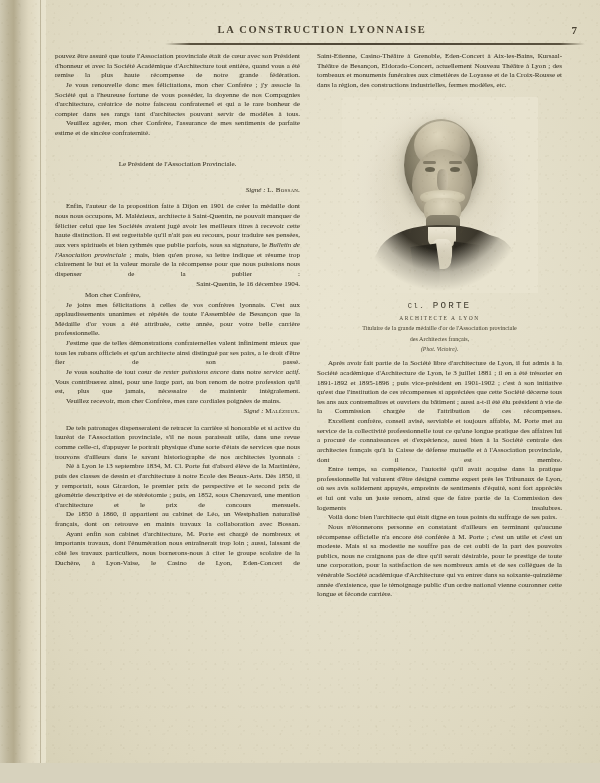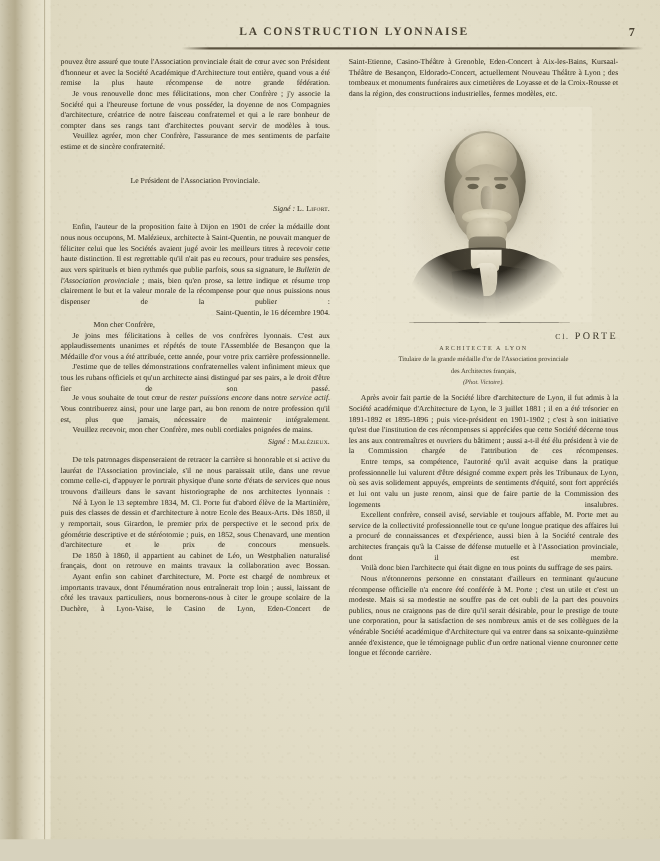--- a/index.html
+++ b/index.html
@@ -159,21 +159,21 @@
   }
   .ph-lapel-r{
     left:108px;top:146px;width:26px;height:56px;border-radius:0 0 10% 60%;
     background:linear-gradient(to bottom left,#332f25,#211e18);transform:rotate(8deg);
   }
   .vignette{
     position:absolute;inset:0;
     background:radial-gradient(ellipse 50% 56% at 50% 47%, rgba(232,227,208,0) 55%, rgba(232,227,208,.75) 76%, #e8e3cf 93%);
   }
   .cap-name{
-    text-align:right;margin:7px 0 0 0;font-size:9.2px;letter-spacing:2.2px;color:#3d382b;
+    text-align:center;margin:7px 0 0 0;font-size:9.2px;letter-spacing:2.2px;color:#3d382b;font-family:Liberation Mono, monospace;
   }
   .cap-name .small{font-size:7px;letter-spacing:1.6px;}
   .cap-role{
     text-align:center;margin:4px 0 0 0;font-size:5.5px;letter-spacing:1.5px;color:#4a4436;
   }
   .cap-line{
     text-align:center;margin:3px 0 0 0;font-size:6.1px;line-height:8.4px;color:#46402f;
   }
   .cap-credit{
     text-align:center;margin:3px 0 0 0;font-size:5.8px;font-style:italic;color:#4a4436;
@@ -197,29 +197,29 @@
     </div>
 
     <div class="cols">
 
       <div class="col col-left">
         <p class="noind">pouvez être assuré que toute l'Association provinciale était de cœur avec son Président d'honneur et avec la Société Académique d'Architecture tout entière, quand vous a été remise la plus haute récompense de notre grande fédération.</p>
         <p class="ind">Je vous renouvelle donc mes félicitations, mon cher Confrère ; j'y associe la Société qui a l'heureuse fortune de vous posséder, la doyenne de nos Compagnies d'architecture, créatrice de notre faisceau confraternel et qui a le rare bonheur de compter dans ses rangs tant d'architectes pouvant servir de modèles à tous.</p>
         <p class="ind last">Veuillez agréer, mon cher Confrère, l'assurance de mes sentiments de parfaite estime et de sincère confraternité.</p>
         <div class="sp-s"></div>
         <p class="ctr">Le Président de l'Association Provinciale.</p>
-        <p class="sig"><i>Signé :</i> <span class="sc">L. Lifort.</span></p>
+        <p class="sig"><i>Signé :</i> <span class="sc">L. Bossan.</span></p>
         <div class="sp"></div>
         <p class="ind"><span>Enfin, l'auteur de la proposition faite à Dijon en 1901 de créer la médaille dont nous nous occupons, M. Malézieux, architecte à Saint-Quentin, ne pouvait manquer de féliciter celui que les Sociétés avaient jugé avoir les meilleurs titres à recevoir cette haute distinction. Il est regrettable qu'il n'ait pas eu recours, pour traduire ses pensées, aux vers spirituels et bien rythmés que publie parfois, sous sa signature, le </span><i>Bulletin de l'Association provinciale</i><span> ; mais, bien qu'en prose, sa lettre indique et résume trop clairement le but et la valeur morale de la récompense pour que nous puissions nous dispenser de la publier :</span></p>
         <p class="dateline">Saint-Quentin, le 16 décembre 1904.</p>
         <p class="salut">Mon cher Confrère,</p>
-        <p class="ind">Je joins mes félicitations à celles de vos confrères lyonnais. C'est aux applaudissements unanimes et répétés de toute l'Assemblée de Besançon que la Médaille d'or vous a été attribuée, cette année, pour votre prix carrière professionnelle.</p>
+        <p class="ind">Je joins mes félicitations à celles de vos confrères lyonnais. C'est aux applaudissements unanimes et répétés de toute l'Assemblée de Besançon que la Médaille d'or vous a été attribuée, cette année, pour votre belle carrière professionnelle.</p>
         <p class="ind">J'estime que de telles démonstrations confraternelles valent infiniment mieux que tous les rubans officiels et qu'un architecte ainsi distingué par ses pairs, a le droit d'être fier de son passé.</p>
         <p class="ind"><span>Je vous souhaite de tout cœur de </span><i>rester puissions encore</i><span> dans notre </span><i>service actif</i><span>. Vous contribuerez ainsi, pour une large part, au bon renom de notre profession qu'il est, plus que jamais, nécessaire de maintenir intégralement.</span></p>
-        <p class="ind last">Veuillez recevoir, mon cher Confrère, mes oubli cordiales poignées de mains.</p>
+        <p class="ind last">Veuillez recevoir, mon cher Confrère, mes rare cordiales poignées de mains.</p>
         <p class="sig"><i>Signé :</i> <span class="sc">Malézieux.</span></p>
         <div class="sp"></div>
         <p class="ind">De tels patronages dispenseraient de retracer la carrière si honorable et si active du lauréat de l'Association provinciale, s'il ne nous paraissait utile, dans une revue comme celle-ci, d'appuyer le portrait physique d'une sorte d'états de services que nous trouvons d'ailleurs dans le savant historiographe de nos architectes lyonnais :</p>
         <p class="ind">Né à Lyon le 13 septembre 1834, M. Cl. Porte fut d'abord élève de la Martinière, puis des classes de dessin et d'architecture à notre Ecole des Beaux-Arts. Dès 1850, il y remportait, sous Girardon, le premier prix de perspective et le second prix de géométrie descriptive et de stéréotomie ; puis, en 1852, sous Chenavard, une mention d'architecture et le prix de concours mensuels.</p>
         <p class="ind">De 1850 à 1860, il appartient au cabinet de Léo, un Westphalien naturalisé français, dont on retrouve en maints travaux la collaboration avec Bossan.</p>
         <p class="ind">Ayant enfin son cabinet d'architecture, M. Porte est chargé de nombreux et importants travaux, dont l'énumération nous entraînerait trop loin ; aussi, laissant de côté les travaux particuliers, nous bornerons-nous à citer le groupe scolaire de la Duchère, à Lyon-Vaise, le Casino de Lyon, Eden-Concert de</p>
       </div>
 
       <div class="col col-right">
         <p class="noind last">Saint-Etienne, Casino-Théâtre à Grenoble, Eden-Concert à Aix-les-Bains, Kursaal-Théâtre de Besançon, Eldorado-Concert, actuellement Nouveau Théâtre à Lyon ; des tombeaux et monuments funéraires aux cimetières de Loyasse et de la Croix-Rousse et dans la région, des constructions industrielles, fermes modèles, etc.</p>
@@ -248,22 +248,22 @@
           </div>
           <div class="cap-name"><span class="small">Cl.</span> <span>PORTE</span></div>
           <div class="cap-role">ARCHITECTE A LYON</div>
           <div class="cap-line">Titulaire de la grande médaille d'or de l'Association provinciale</div>
           <div class="cap-line">des Architectes français,</div>
           <div class="cap-credit">(Phot. Victoire).</div>
         </div>
 
         <div class="sp"></div>
         <p class="ind">Après avoir fait partie de la Société libre d'architecture de Lyon, il fut admis à la Société académique d'Architecture de Lyon, le 3 juillet 1881 ; il en a été trésorier en 1891-1892 et 1895-1896 ; puis vice-président en 1901-1902 ; c'est à son initiative qu'est due l'institution de ces récompenses si appréciées que cette Société décerne tous les ans aux contremaîtres et ouvriers du bâtiment ; aussi a-t-il été élu président à vie de la Commission chargée de l'attribution de ces récompenses.</p>
+        <p class="ind">Excellent confrère, conseil avisé, serviable et toujours affable, M. Porte met au service de la collectivité professionnelle tout ce qu'une longue pratique des affaires lui a procuré de connaissances et d'expérience, aussi bien à la Société centrale des architectes français qu'à la Caisse de défense mutuelle et à l'Association provinciale, dont il est membre.</p>
         <p class="ind">Entre temps, sa compétence, l'autorité qu'il avait acquise dans la pratique professionnelle lui valurent d'être désigné comme expert près les Tribunaux de Lyon, où ses avis solidement appuyés, empreints de sentiments d'équité, sont fort appréciés et lui ont valu un juste renom, ainsi que de faire partie de la Commission des logements insalubres.</p>
-        <p class="ind">Excellent confrère, conseil avisé, serviable et toujours affable, M. Porte met au service de la collectivité professionnelle tout ce qu'une longue pratique des affaires lui a procuré de connaissances et d'expérience, aussi bien à la Société centrale des architectes français qu'à la Caisse de défense mutuelle et à l'Association provinciale, dont il est membre.</p>
         <p class="ind last">Voilà donc bien l'architecte qui était digne en tous points du suffrage de ses pairs.</p>
         <p class="ind last">Nous n'étonnerons personne en constatant d'ailleurs en terminant qu'aucune récompense officielle n'a encore été conférée à M. Porte ; c'est un utile et c'est un modeste. Mais si sa modestie ne souffre pas de cet oubli de la part des pouvoirs publics, nous ne craignons pas de dire qu'il serait désirable, pour le prestige de toute une corporation, pour la satisfaction de ses nombreux amis et de ses collègues de la vénérable Société académique d'Architecture qui va entrer dans sa soixante-quinzième année d'existence, que le témoignage public d'un ordre national vienne couronner cette longue et féconde carrière.</p>
       </div>
 
     </div>
   </div>
   <div class="grain"></div>
 </div>
 
 </body></html>

